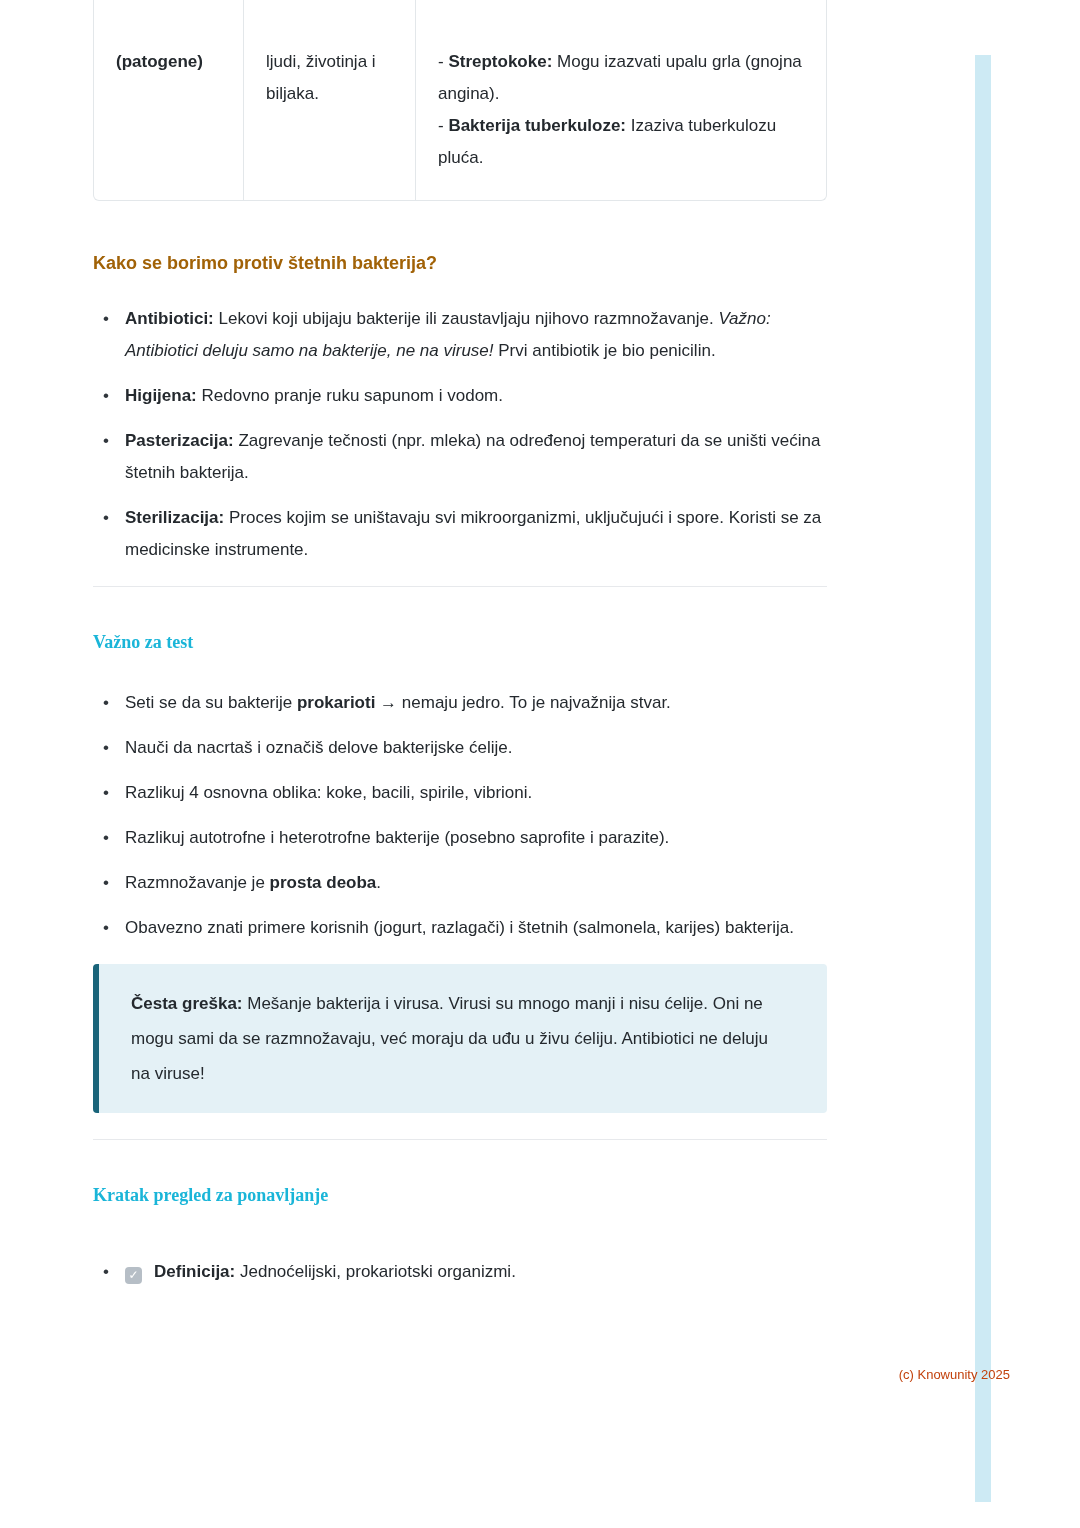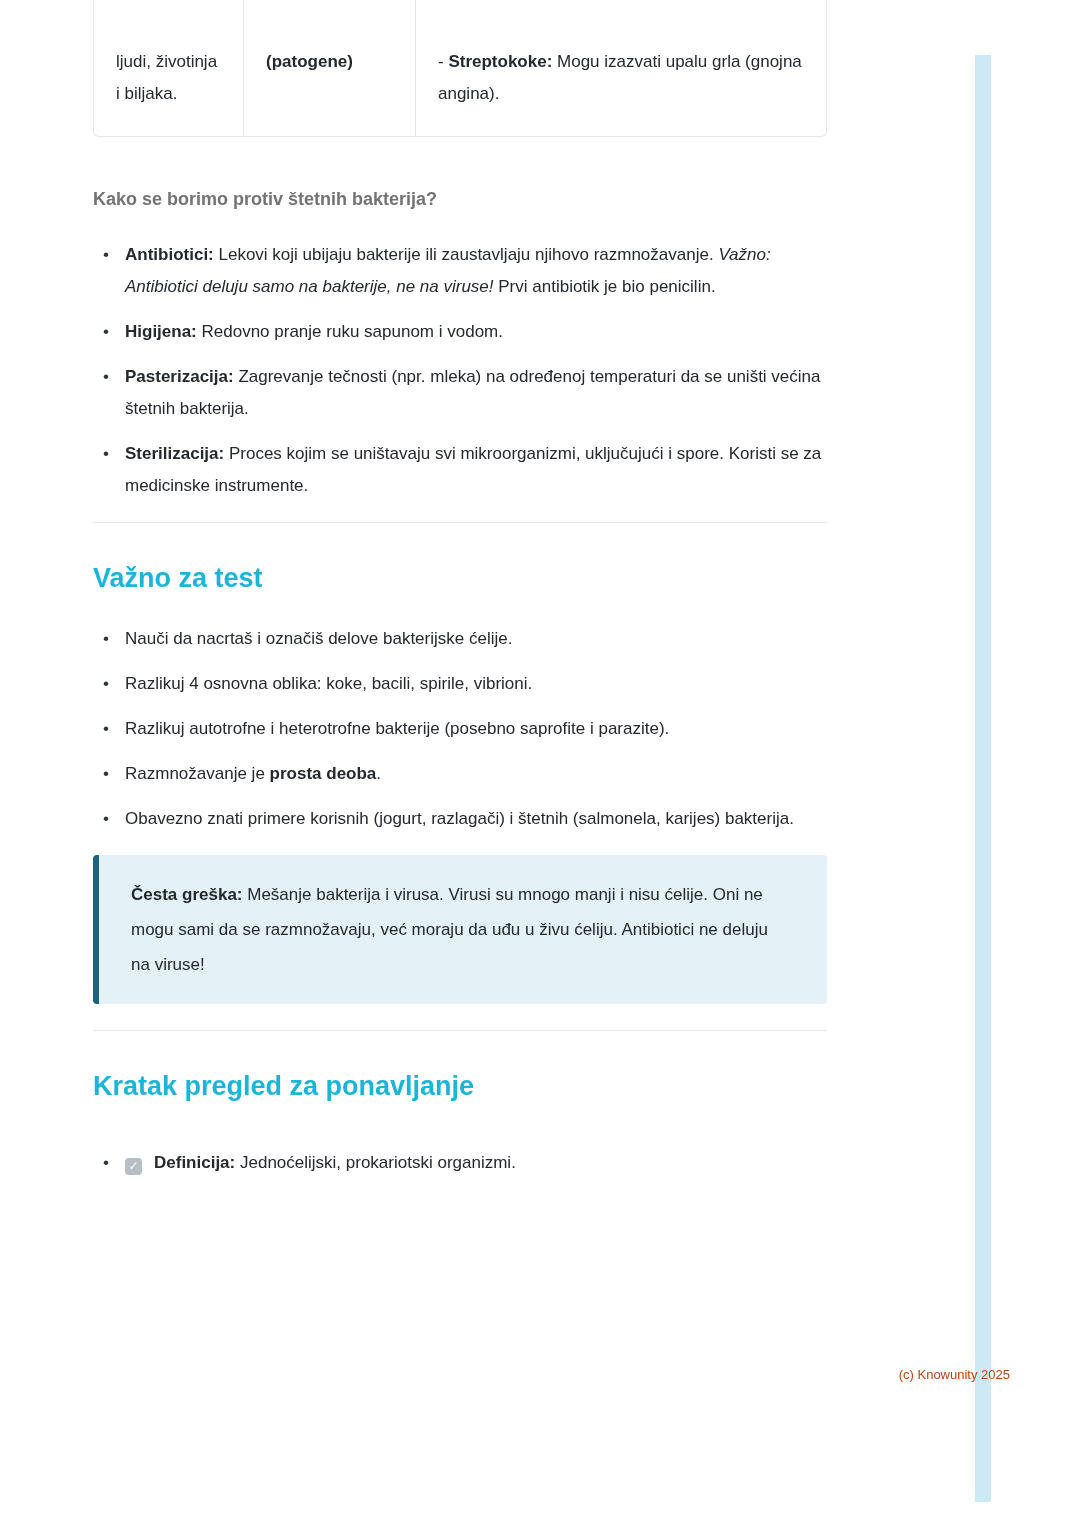--- a/index.html
+++ b/index.html
@@ -16,22 +16,22 @@
 
   
   .table {
     display:grid; grid-template-columns:149px 172px 1fr;
     border:1px solid #e3e7ea; border-top:none; border-radius:0 0 6px 6px;
   }
   .tcell { padding:46px 20px 26px 22px; }
   .tcell + .tcell { border-left:1px solid #e3e7ea; }
   .t-entry { margin:0; }
 
-  h3.subhead { font-size:18px; line-height:28px; margin:48px 0 0; font-weight:700; color:#737373; }
-  h2.accent { font-size:27px; line-height:34px; margin:38px 0 0; font-weight:700; color:var(--accent,#1ab5d8); }
+  h3.subhead { font-size:18px; line-height:28px; margin:48px 0 0; font-weight:700; color:#a16207; }
+  h2.accent { font-size:18px; line-height:34px; margin:38px 0 0; font-weight:700; color:var(--accent,#1ab5d8);font-family:Liberation Serif, serif; }
 
   ul.bullets { list-style:none; margin:26px 0 0; padding:0; }
   ul.bullets.test { margin-top:28px; }
   ul.bullets.review { margin-top:44px; }
   ul.bullets li { position:relative; padding-left:32px; margin:0 0 13px; }
   ul.bullets li:last-child { margin-bottom:0; }
   ul.bullets li::before { content:"•"; position:absolute; left:10px; top:0; color:#30363c; }
 
   hr.divider { border:none; border-top:1px solid #e7e9ec; margin:20px 0 0; }
   hr.divider.second { margin-top:26px; }
@@ -57,44 +57,46 @@
     font-size:13px; line-height:16px; color:#c2410c;
   }
 </style>
 </head>
 <body>
 
 <div class="content">
 
   <div class="table">
     <div class="tcell">
+      <span class="b">(patogene)</span>
+    </div>
+    <div class="tcell">
       <span>ljudi, životinja i biljaka.</span>
     </div>
     <div class="tcell">
-      <span class="b">(patogene)</span>
-    </div>
-    <div class="tcell">
       <div class="t-entry"><span>- </span><span class="b">Streptokoke:</span><span> Mogu izazvati upalu grla (gnojna angina).</span></div>
+      <div class="t-entry"><span>- </span><span class="b">Bakterija tuberkuloze:</span><span> Izaziva tuberkulozu pluća.</span></div>
     </div>
   </div>
 
   <h3 class="subhead">Kako se borimo protiv štetnih bakterija?</h3>
 
   <ul class="bullets">
     <li><span class="b">Antibiotici:</span><span> Lekovi koji ubijaju bakterije ili zaustavljaju njihovo razmnožavanje. </span><span class="i">Važno: Antibiotici deluju samo na bakterije, ne na viruse!</span><span> Prvi antibiotik je bio penicilin.</span></li>
     <li><span class="b">Higijena:</span><span> Redovno pranje ruku sapunom i vodom.</span></li>
     <li><span class="b">Pasterizacija:</span><span> Zagrevanje tečnosti (npr. mleka) na određenoj temperaturi da se uništi većina štetnih bakterija.</span></li>
     <li><span class="b">Sterilizacija:</span><span> Proces kojim se uništavaju svi mikroorganizmi, uključujući i spore. Koristi se za medicinske instrumente.</span></li>
   </ul>
 
   <hr class="divider">
 
   <h2 class="accent">Važno za test</h2>
 
   <ul class="bullets test">
+    <li><span>Seti se da su bakterije </span><span class="b">prokarioti</span><span> → nemaju jedro. To je najvažnija stvar.</span></li>
     <li><span>Nauči da nacrtaš i označiš delove bakterijske ćelije.</span></li>
     <li><span>Razlikuj 4 osnovna oblika: koke, bacili, spirile, vibrioni.</span></li>
     <li><span>Razlikuj autotrofne i heterotrofne bakterije (posebno saprofite i parazite).</span></li>
     <li><span>Razmnožavanje je </span><span class="b">prosta deoba</span><span>.</span></li>
     <li><span>Obavezno znati primere korisnih (jogurt, razlagači) i štetnih (salmonela, karijes) bakterija.</span></li>
   </ul>
 
   <div class="callout">
     <span class="b">Česta greška:</span><span> Mešanje bakterija i virusa. Virusi su mnogo manji i nisu ćelije. Oni ne mogu sami da se razmnožavaju, već moraju da uđu u živu ćeliju. Antibiotici ne deluju na viruse!</span>
   </div>

